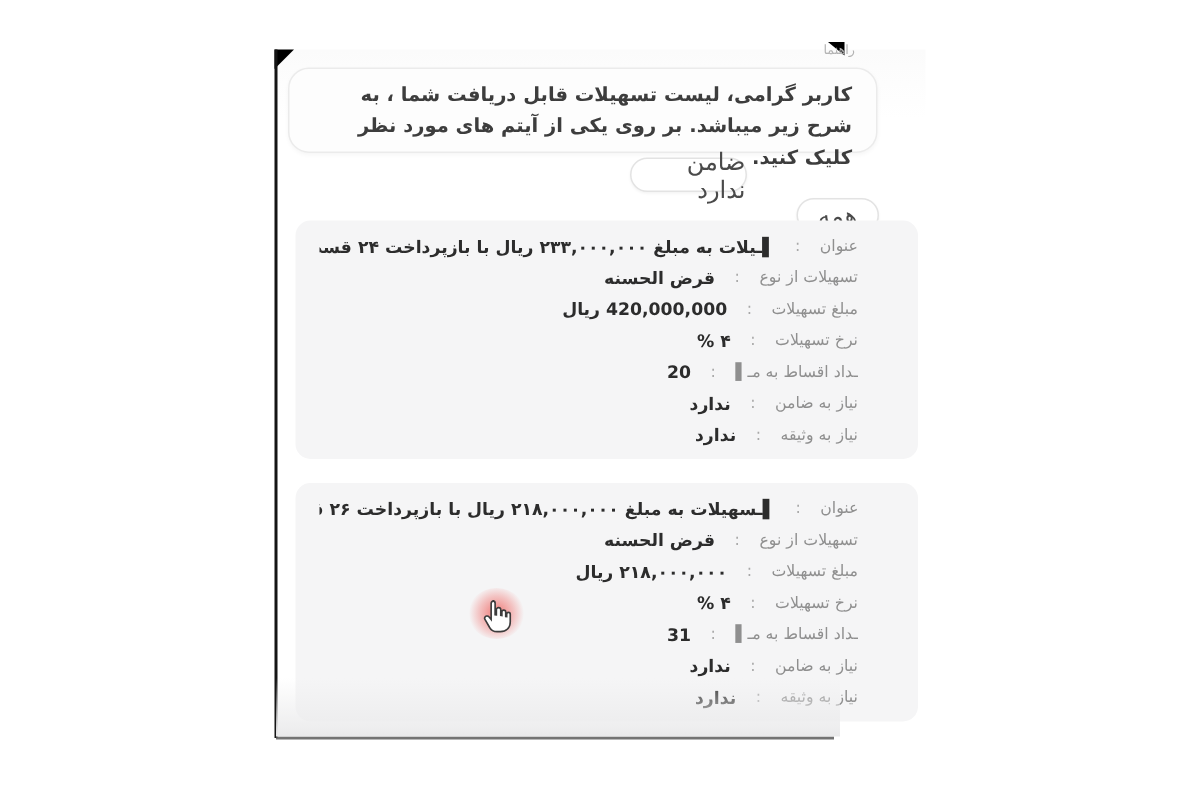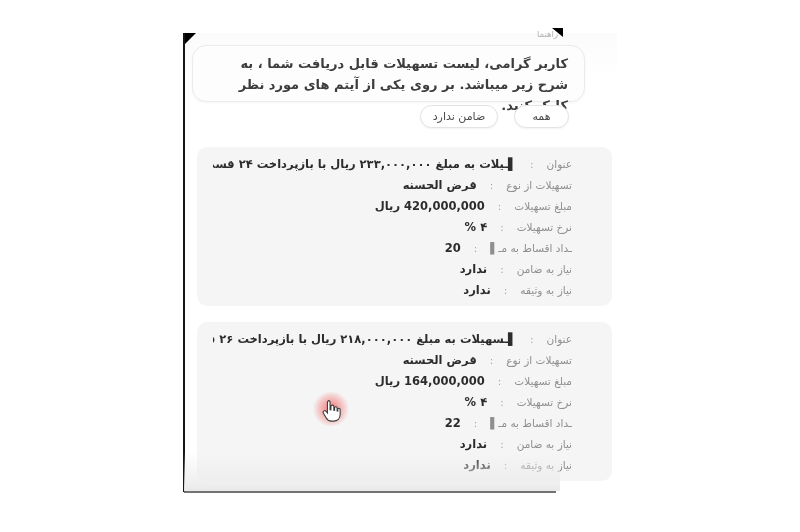--- a/index.html
+++ b/index.html
@@ -29,43 +29,43 @@
   }
   .fold-tl{
     position:absolute;left:183px;top:33px;width:0;height:0;
     border-top:13px solid #000;border-right:13px solid transparent;
   }
   .fold-tr{
     position:absolute;left:552px;top:28px;width:0;height:0;
     border-top:9px solid #000;border-left:11px solid transparent;
   }
   .helper{
-    position:absolute;left:510px;top:29px;width:48px;
+    position:absolute;left:522px;top:29px;width:48px;
     font-size:8.5px;color:#b3b3b3;text-align:right;direction:rtl;
   }
   
   .bubble{
     position:absolute;left:192px;top:45px;width:393px;height:57px;
     box-sizing:border-box;
     background:#fdfdfd;border:1px solid #ebebeb;border-radius:14px;
     box-shadow:0 1px 3px rgba(0,0,0,.04);
     padding:7px 16px 0 16px;
     direction:rtl;text-align:right;
     font-size:13px;font-weight:600;color:#3d3d3d;line-height:21px;
   }
   
   .chip{
     position:absolute;top:105px;height:23px;box-sizing:border-box;
     background:#ffffff;border:1px solid #e3e3e3;border-radius:13px;
     box-shadow:0 1px 2px rgba(0,0,0,.05);
-    font-size:11px;color:#4a4a4a;direction:rtl;
+    font-size:16px;color:#4a4a4a;direction:rtl;
     display:flex;align-items:center;justify-content:center;
     cursor:pointer;
   }
-  .chip-all{left:514px;width:55px;}
+  .chip-all{left:531px;width:55px;margin-top:27px;}
   .chip-nog{left:420px;width:78px;}
   
   .card{
     position:absolute;left:197px;width:415px;height:159px;box-sizing:border-box;
     background:#f5f5f6;border-radius:10px;
     padding:6px 40px 6px 16px;
     direction:rtl;
   }
   .card1{top:147px;}
   .card2{top:322px;}
@@ -150,31 +150,31 @@
     <span class="val">▌ـسهیلات به مبلغ ۲۱۸,۰۰۰,۰۰۰ ریال با بازپرداخت ۲۶ قسط ! هـ</span>
   </div>
   <div class="row">
     <span class="lbl">تسهیلات از نوع</span>
     <span class="sep">:</span>
     <span class="val">قرض الحسنه</span>
   </div>
   <div class="row">
     <span class="lbl">مبلغ تسهیلات</span>
     <span class="sep">:</span>
-    <span class="val">164,000,000 ریال</span>
+    <span class="val">۲۱۸,۰۰۰,۰۰۰ ریال</span>
   </div>
   <div class="row">
     <span class="lbl">نرخ تسهیلات</span>
     <span class="sep">:</span>
     <span class="val">۴ %</span>
   </div>
   <div class="row">
     <span class="lbl">ـداد اقساط به مـ▌</span>
     <span class="sep">:</span>
-    <span class="val">22</span>
+    <span class="val">31</span>
   </div>
   <div class="row">
     <span class="lbl">نیاز به ضامن</span>
     <span class="sep">:</span>
     <span class="val">ندارد</span>
   </div>
   <div class="row">
     <span class="lbl">نیاز به وثیقه</span>
     <span class="sep">:</span>
     <span class="val">ندارد</span>

